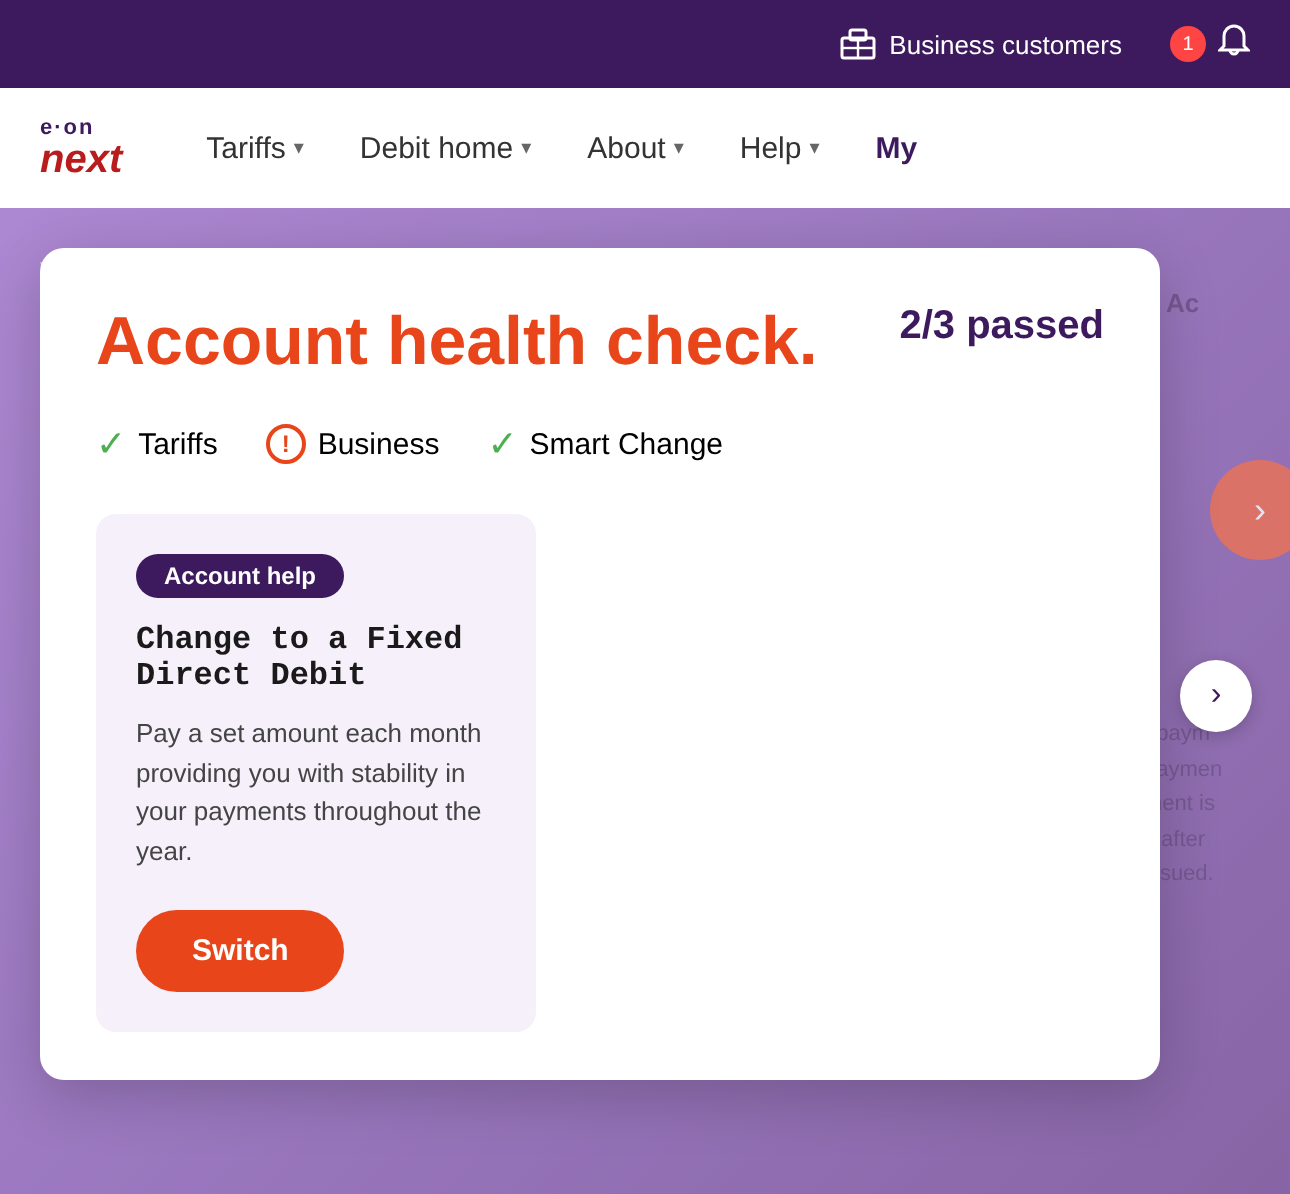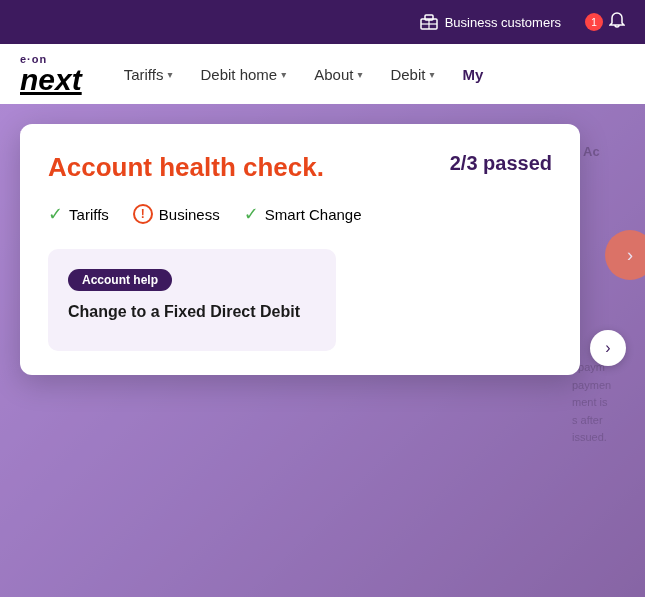--- a/index.html
+++ b/index.html
@@ -59,25 +59,24 @@
       flex-direction: column;
       line-height: 1;
     }
     .logo-eon {
       color: #3d1a5e;
       font-size: 11px;
       font-weight: bold;
       letter-spacing: 1px;
     }
     .logo-next {
-      color: #000000;
-      font-size: 30px;
+      color: #b91c1c;
+      font-size: 20px;
       font-weight: bold;
       font-style: italic;
-      text-decoration: underline;
     }
     .nav-items {
       display: flex;
       align-items: center;
       gap: 4px;
       flex: 1;
     }
     .nav-item {
       display: flex;
       align-items: center;
@@ -163,21 +162,21 @@
 
     .modal-header {
       display: flex;
       justify-content: space-between;
       align-items: flex-start;
       margin-bottom: 20px;
     }
 
     .modal-title {
       color: #e8461a;
-      font-size: 26px;
+      font-size: 34px;
       font-weight: bold;
     }
 
     .passed-badge {
       color: #3d1a5e;
       font-size: 20px;
       font-weight: bold;
     }
 
     .check-items {
@@ -211,39 +210,40 @@
       justify-content: center;
       font-size: 12px;
       font-weight: bold;
     }
 
     
     .inner-card {
       background: #f5f0fa;
       border-radius: 10px;
       padding: 20px;
-      width: 288px;
+      width: 220px;
     }
 
     .account-help-badge {
       background: #3d1a5e;
       color: white;
       border-radius: 20px;
       padding: 4px 14px;
       font-size: 12px;
       font-weight: bold;
       display: inline-block;
       margin-bottom: 12px;
     }
 
     .inner-card-title {
       font-size: 16px;
       font-weight: bold;
       color: #1a1a1a;
       margin-bottom: 10px;
+      font-family: Liberation Mono, monospace;
     }
 
     .inner-card-desc {
       font-size: 13px;
       color: #444;
       line-height: 1.5;
       margin-bottom: 20px;
     }
 
     .switch-btn {
@@ -315,21 +315,21 @@
     </div>
     <div class="nav-item">
       <span>Debit home</span>
       <span class="chevron">▾</span>
     </div>
     <div class="nav-item">
       <span>About</span>
       <span class="chevron">▾</span>
     </div>
     <div class="nav-item">
-      <span>Debit</span>
+      <span>Help</span>
       <span class="chevron">▾</span>
     </div>
     <div class="nav-item nav-my">
       <span>My</span>
     </div>
   </div>
 </div>
 
 <div class="hero-area">
   <div class="hero-text">We</div>
@@ -371,19 +371,21 @@
       </div>
       <div class="check-item">
         <span class="check-green">✓</span>
         <span>Smart Change</span>
       </div>
     </div>
 
     <div class="inner-card">
       <div class="account-help-badge">Account help</div>
       <div class="inner-card-title">Change to a Fixed Direct Debit</div>
+      <div class="inner-card-desc">Pay a set amount each month providing you with stability in your payments throughout the year.</div>
+      <button class="switch-btn">Switch</button>
     </div>
   </div>
 </div>
 
 <div class="modal-arrow-left">
   <span>›</span>
 </div>
 
 </body></html>

